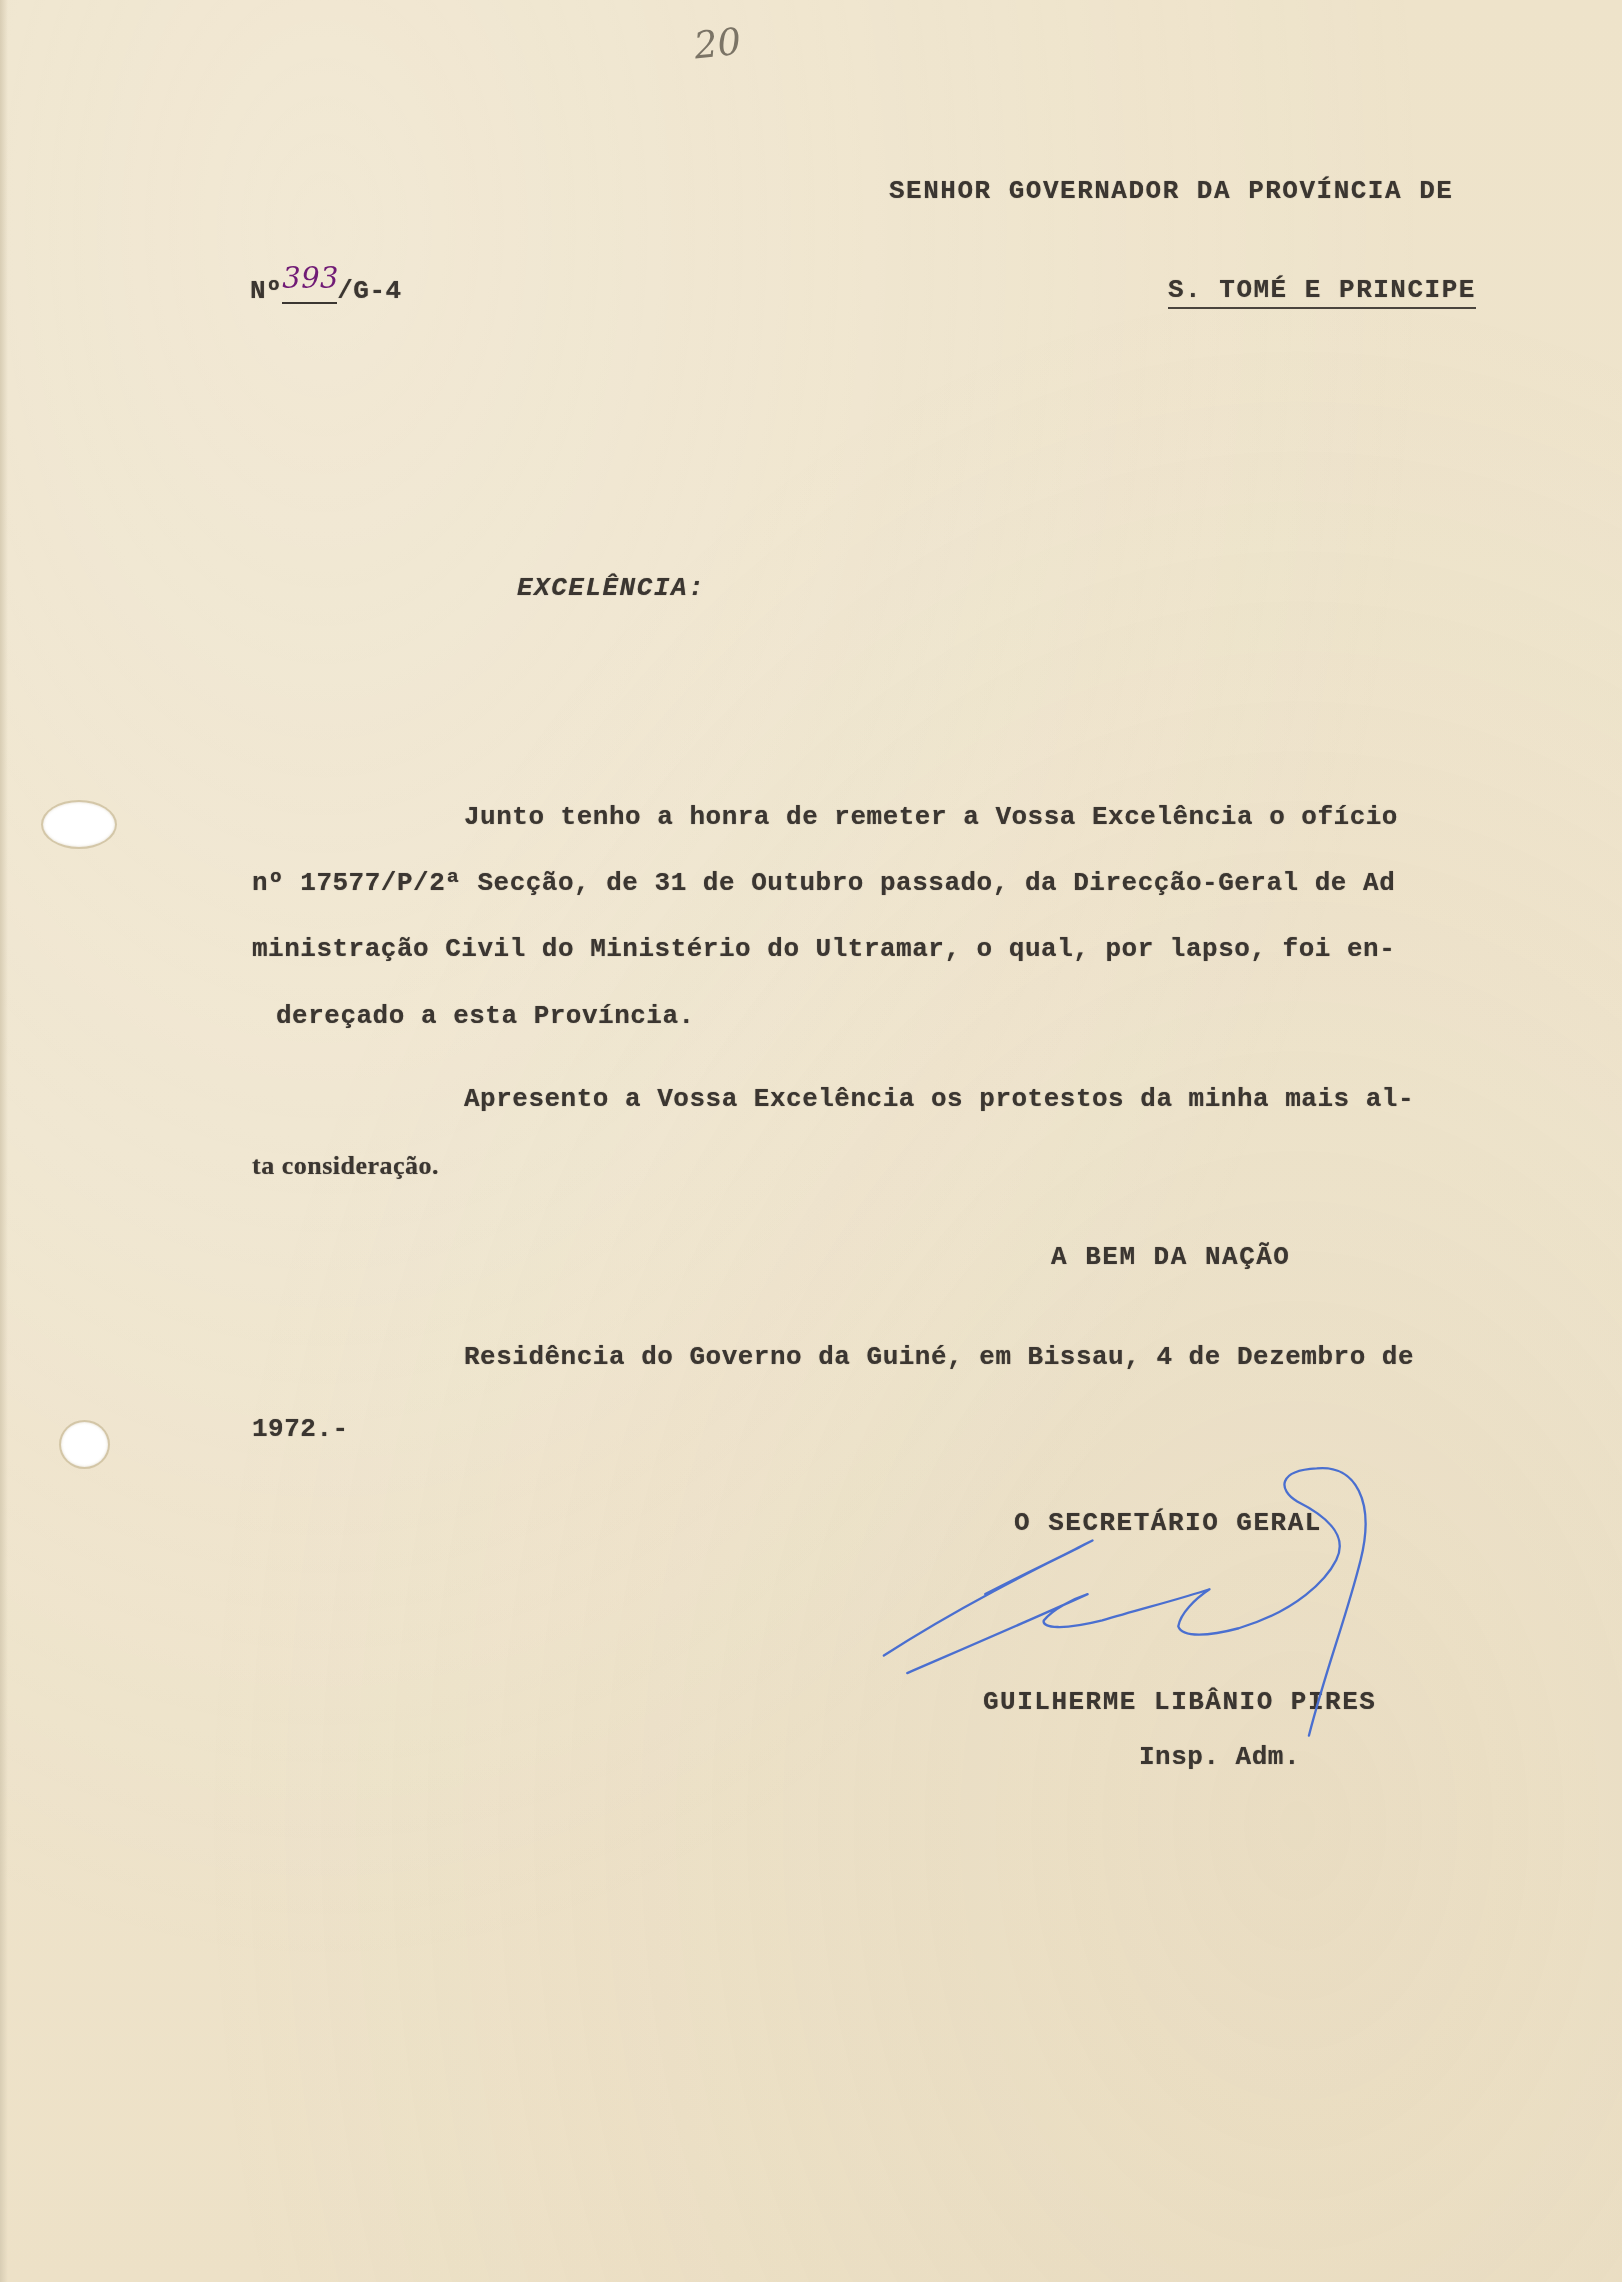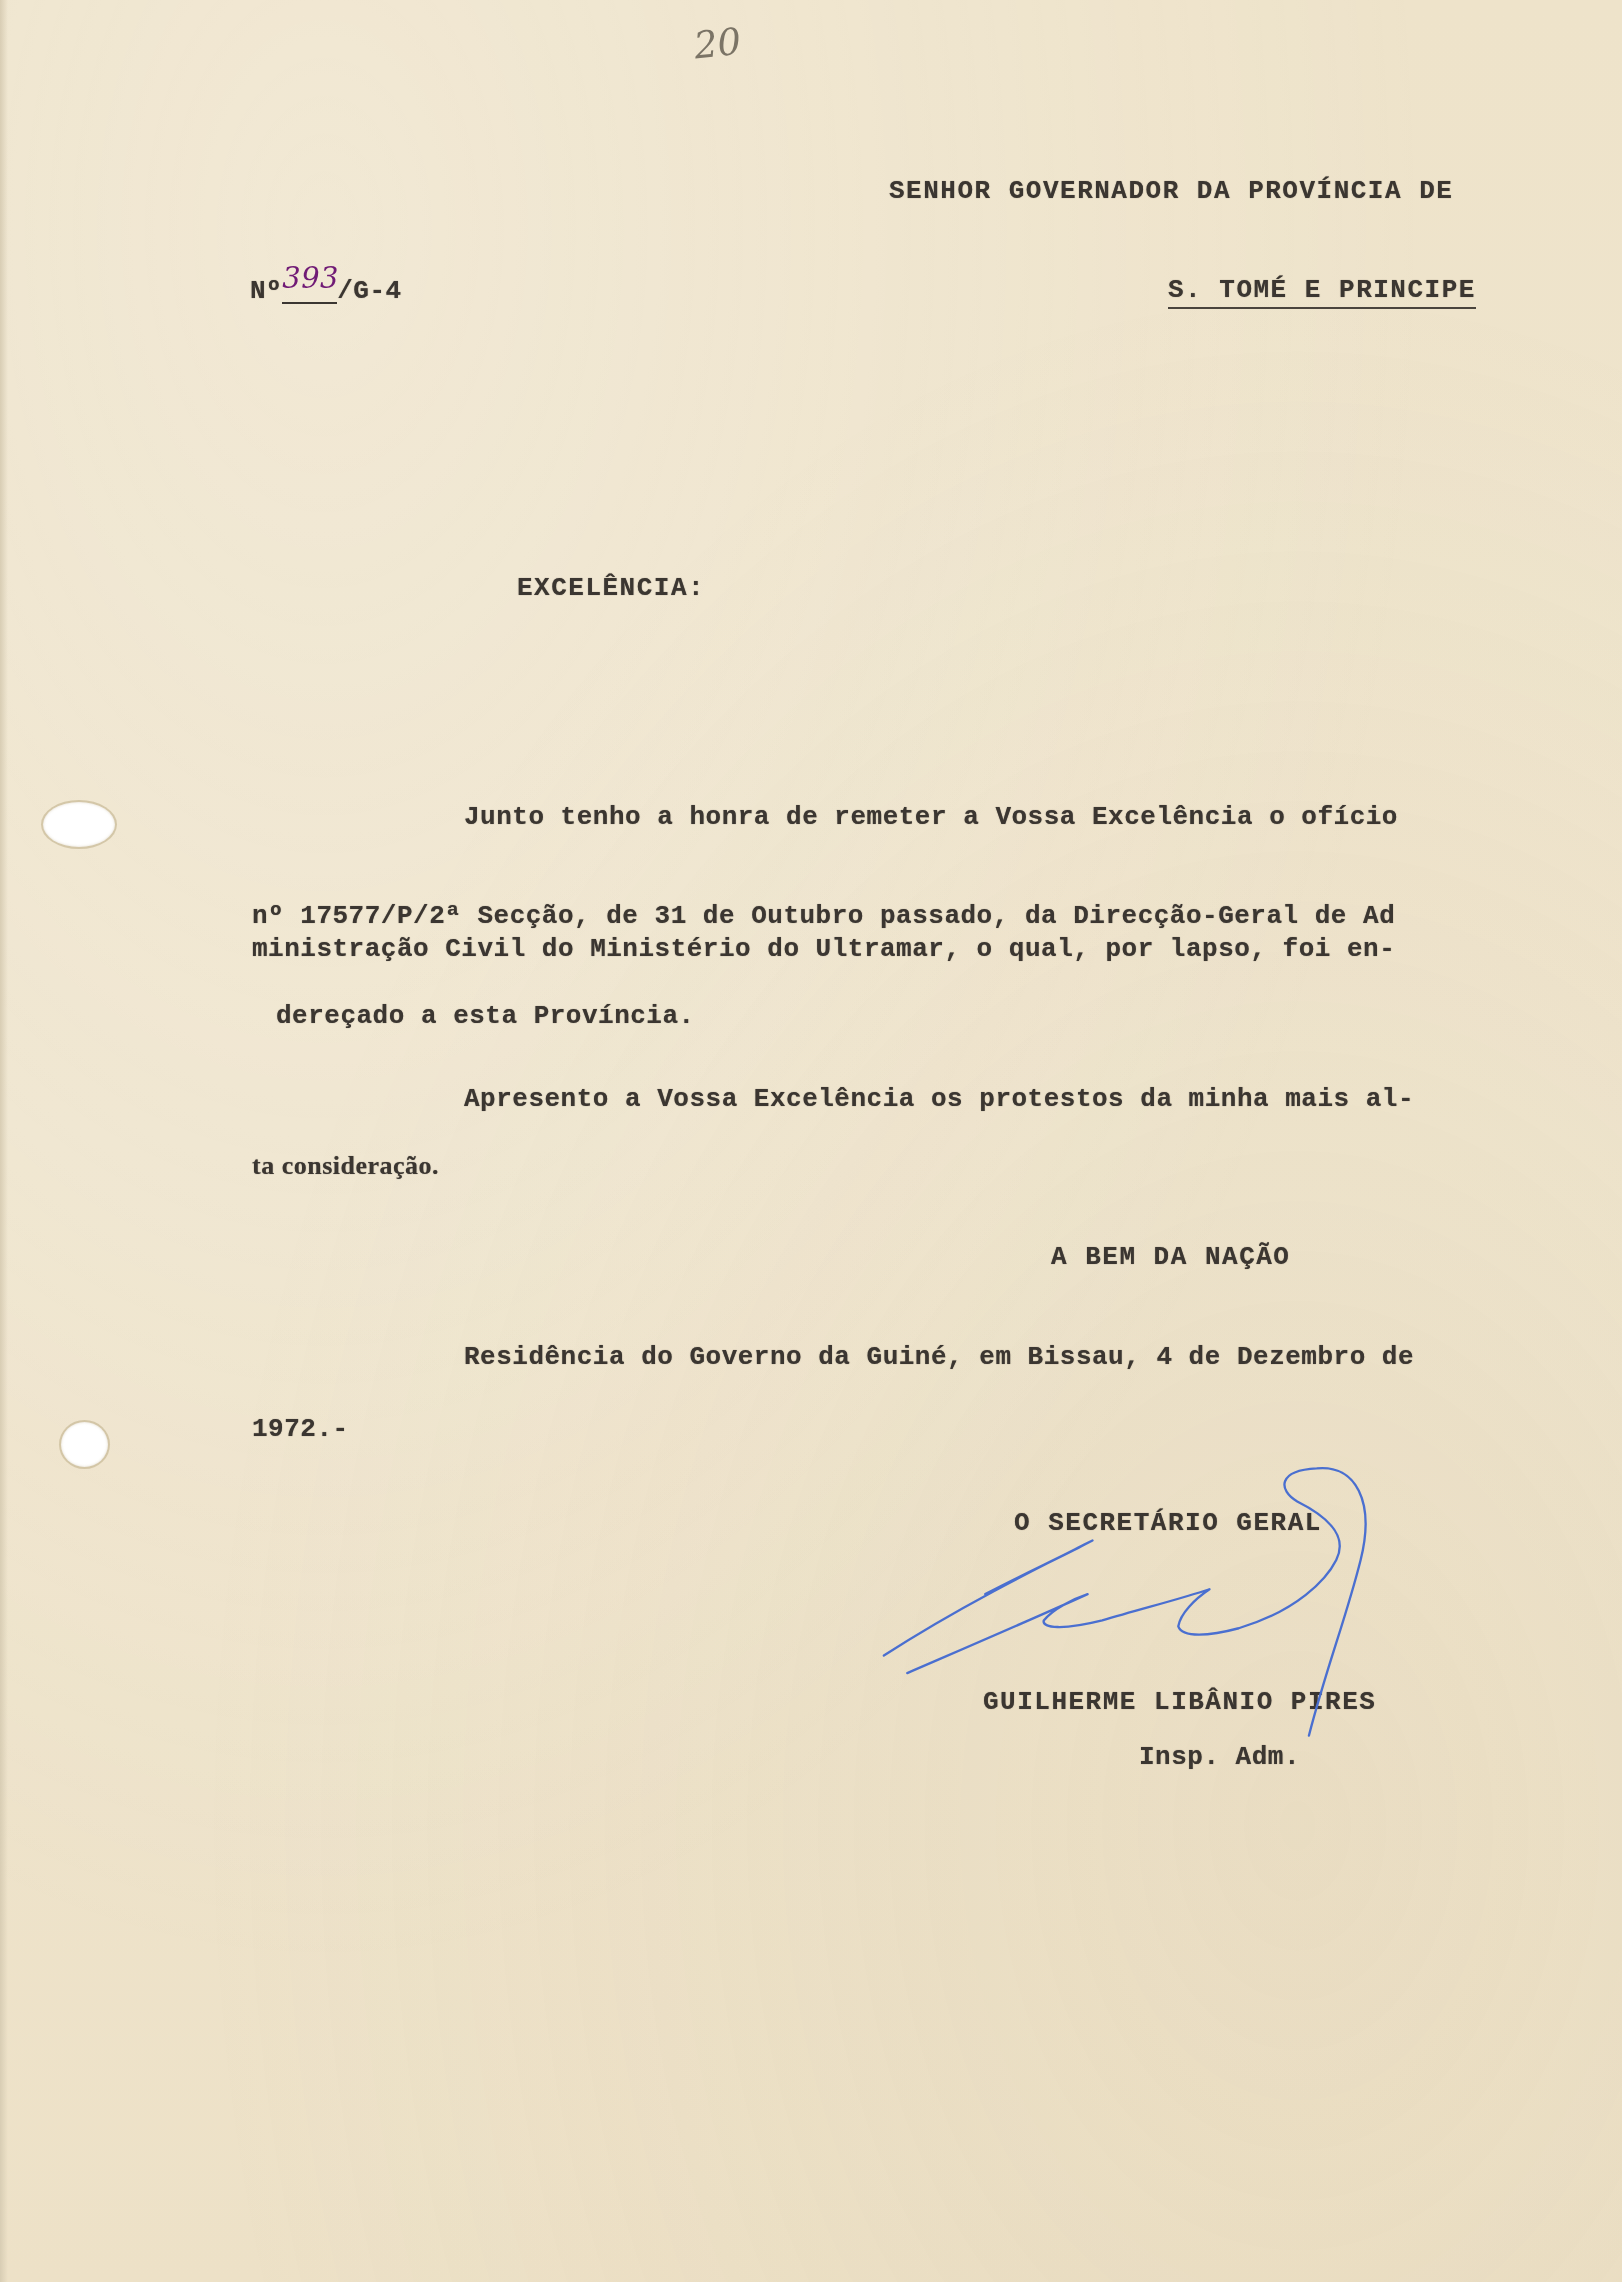--- a/index.html
+++ b/index.html
@@ -107,25 +107,25 @@
 
 <div class="typed caps" style="left:889px; top:176px;">SENHOR GOVERNADOR DA PROVÍNCIA DE</div>
 <div class="typed caps" style="left:1168px; top:275px;">
   <span class="underline">S. TOMÉ E PRINCIPE</span>
 </div>
 
 <div class="typed ref-number">
   <span>Nº</span><span class="ref-blank"><span class="ref-handwritten">393</span></span><span>/G-4</span>
 </div>
 
-<div class="typed caps" style="left:517px; top:573px;">EXCELÊNCIA:</div>
+<div class="typed caps" style="left:517px; top:573px;font-style:italic;">EXCELÊNCIA:</div>
 
 <div>
   <div class="typed" style="left:464px; top:802px;">Junto tenho a honra de remeter a Vossa Excelência o ofício</div>
-  <div class="typed" style="left:252px; top:868px;margin-top:33px;"><span>nº 17577/P/2ª Secção, de 31 de Outubro passado, da Direcção-Geral de Ad</span></div>
+  <div class="typed" style="left:252px; top:868px;"><span>nº 17577/P/2ª Secção, de 31 de Outubro passado, da Direcção-Geral de Ad</span></div>
   <div class="typed" style="left:252px; top:934px;">ministração Civil do Ministério do Ultramar, o qual, por lapso, foi en-</div>
   <div class="typed" style="left:264px; top:1001px;margin-left:12px;">dereçado a esta Província.</div>
 </div>
 
 <div>
   <div class="typed" style="left:464px; top:1084px;">Apresento a Vossa Excelência os protestos da minha mais al-</div>
   <div class="typed" style="left:252px; top:1151px;font-family:Liberation Serif, serif;">ta consideração.</div>
 </div>
 
 <div class="typed caps" style="left:1051px; top:1242px;">A BEM DA NAÇÃO</div>

